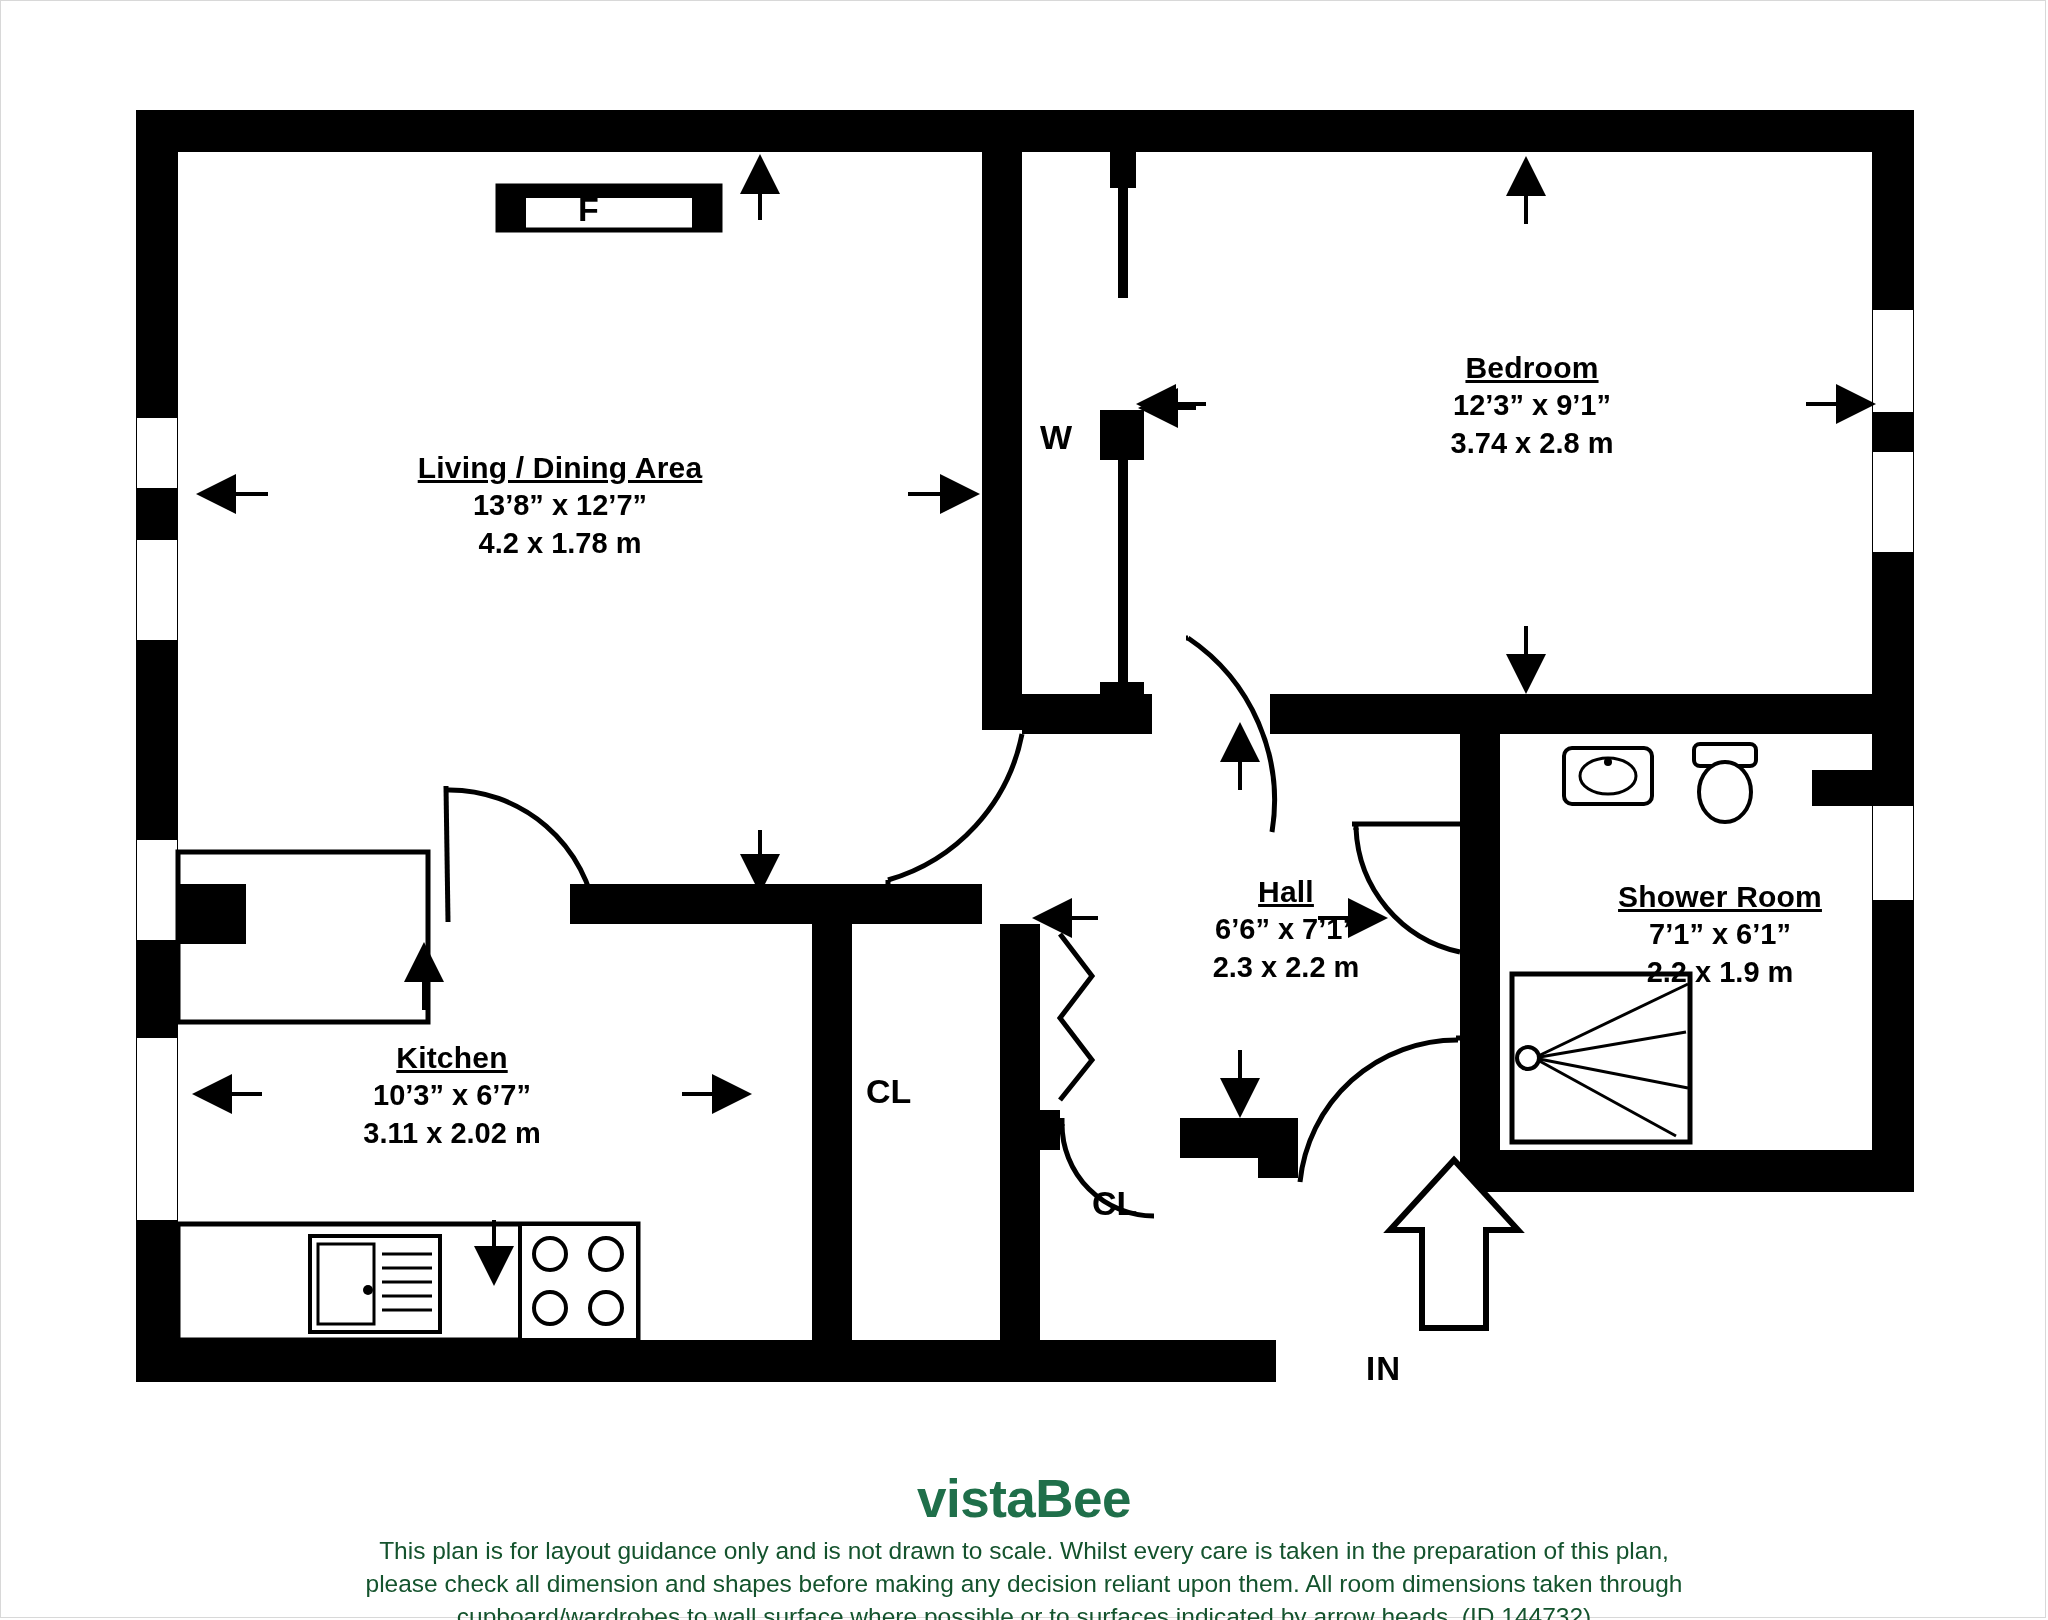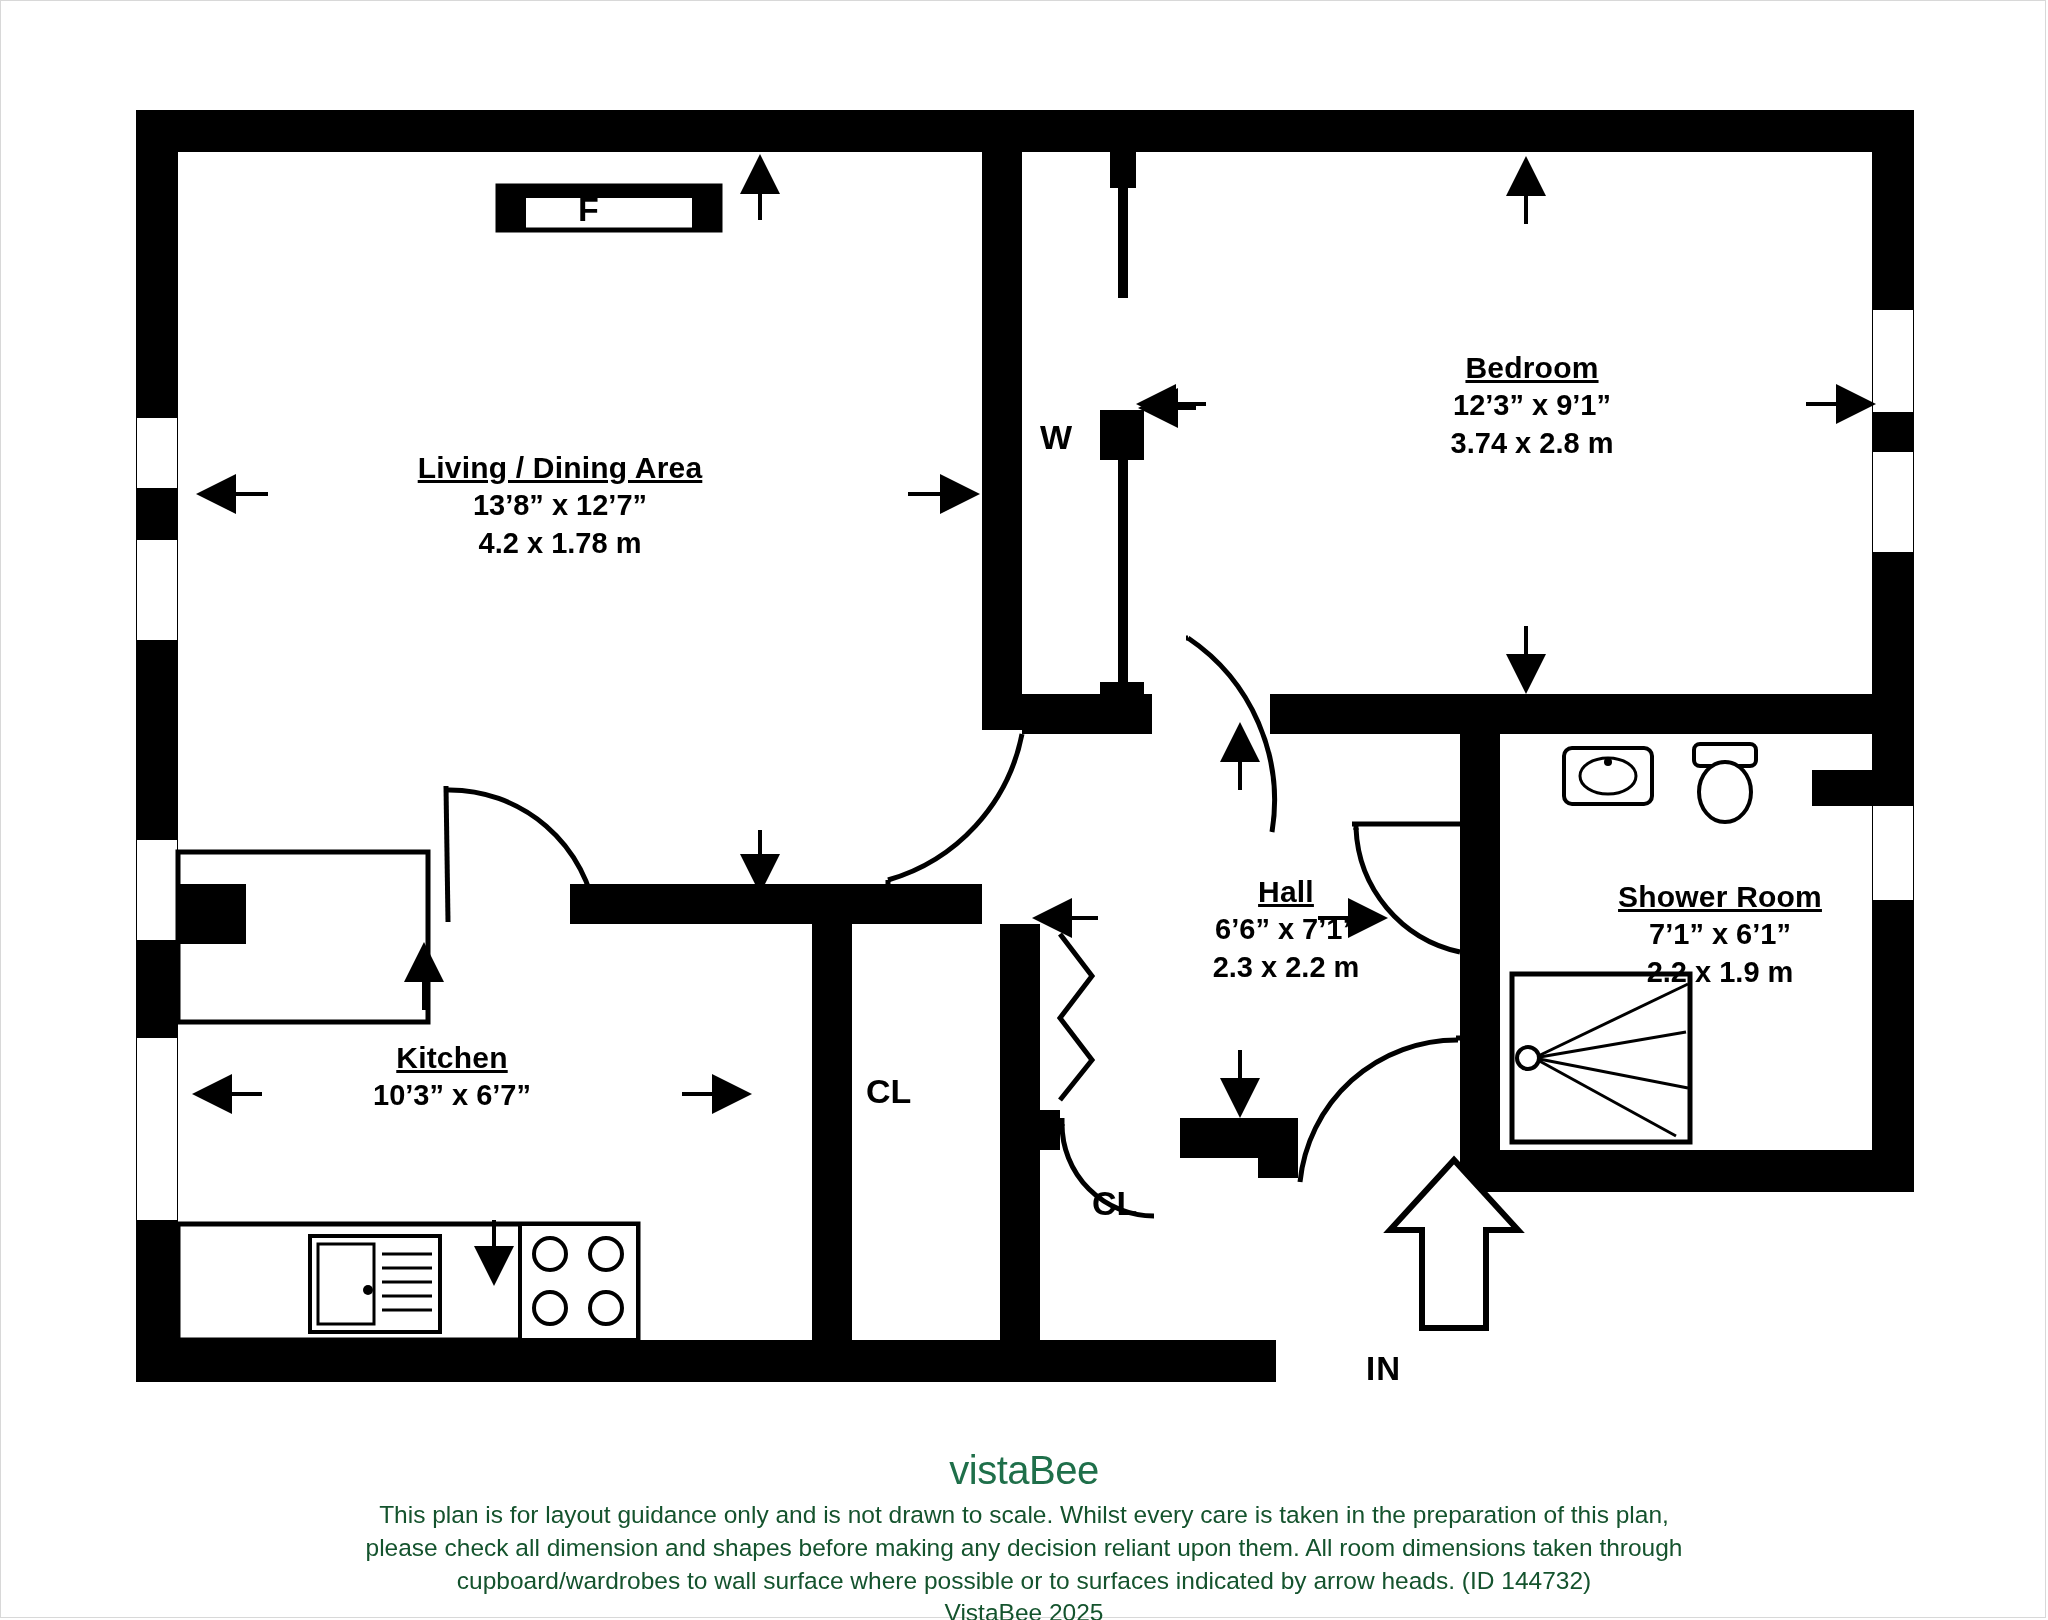--- a/index.html
+++ b/index.html
@@ -69,24 +69,25 @@
   }
   
   #footer {
     position: absolute;
     left: 0;
     top: 1448px;
     width: 2048px;
     text-align: center;
   }
   #brand {
-    font-size: 40px;
-    font-weight: normal;
+    font-size: 53px;
+    font-weight: bold;
     letter-spacing: -0.5px;
     margin-bottom: 6px;
+    margin-top: 20px;
   }
   #brand .vista { color: #1f6f4a; }
   #brand .bee { color: #1f6f4a; }
   .disclaimer {
     font-size: 24.5px;
     line-height: 1.34;
     color: #14532d;
   }
   .outer-frame {
     position: absolute;
@@ -271,20 +272,21 @@
 
     <div class="room-label" style="left:1520px; top:877px; width:400px;">
       <div class="nm">Shower Room</div>
       <div class="d1">7’1” x 6’1”</div>
       <div class="d2">2.2 x 1.9 m</div>
     </div>
 
     <div class="room-label" style="left:272px; top:1038px; width:360px;">
       <div class="nm">Kitchen</div>
       <div class="d1">10’3” x 6’7”</div>
+      <div class="d2">3.11 x 2.02 m</div>
     </div>
 
     <div class="big-letter" style="left:578px; top:190px;">F</div>
 
     <div class="big-letter" style="left:1040px; top:418px;">W</div>
 
     <div class="cl-letter" style="left:866px; top:1072px;">CL</div>
 
     <div class="cl-letter" style="left:1092px; top:1184px;">CL</div>
 

